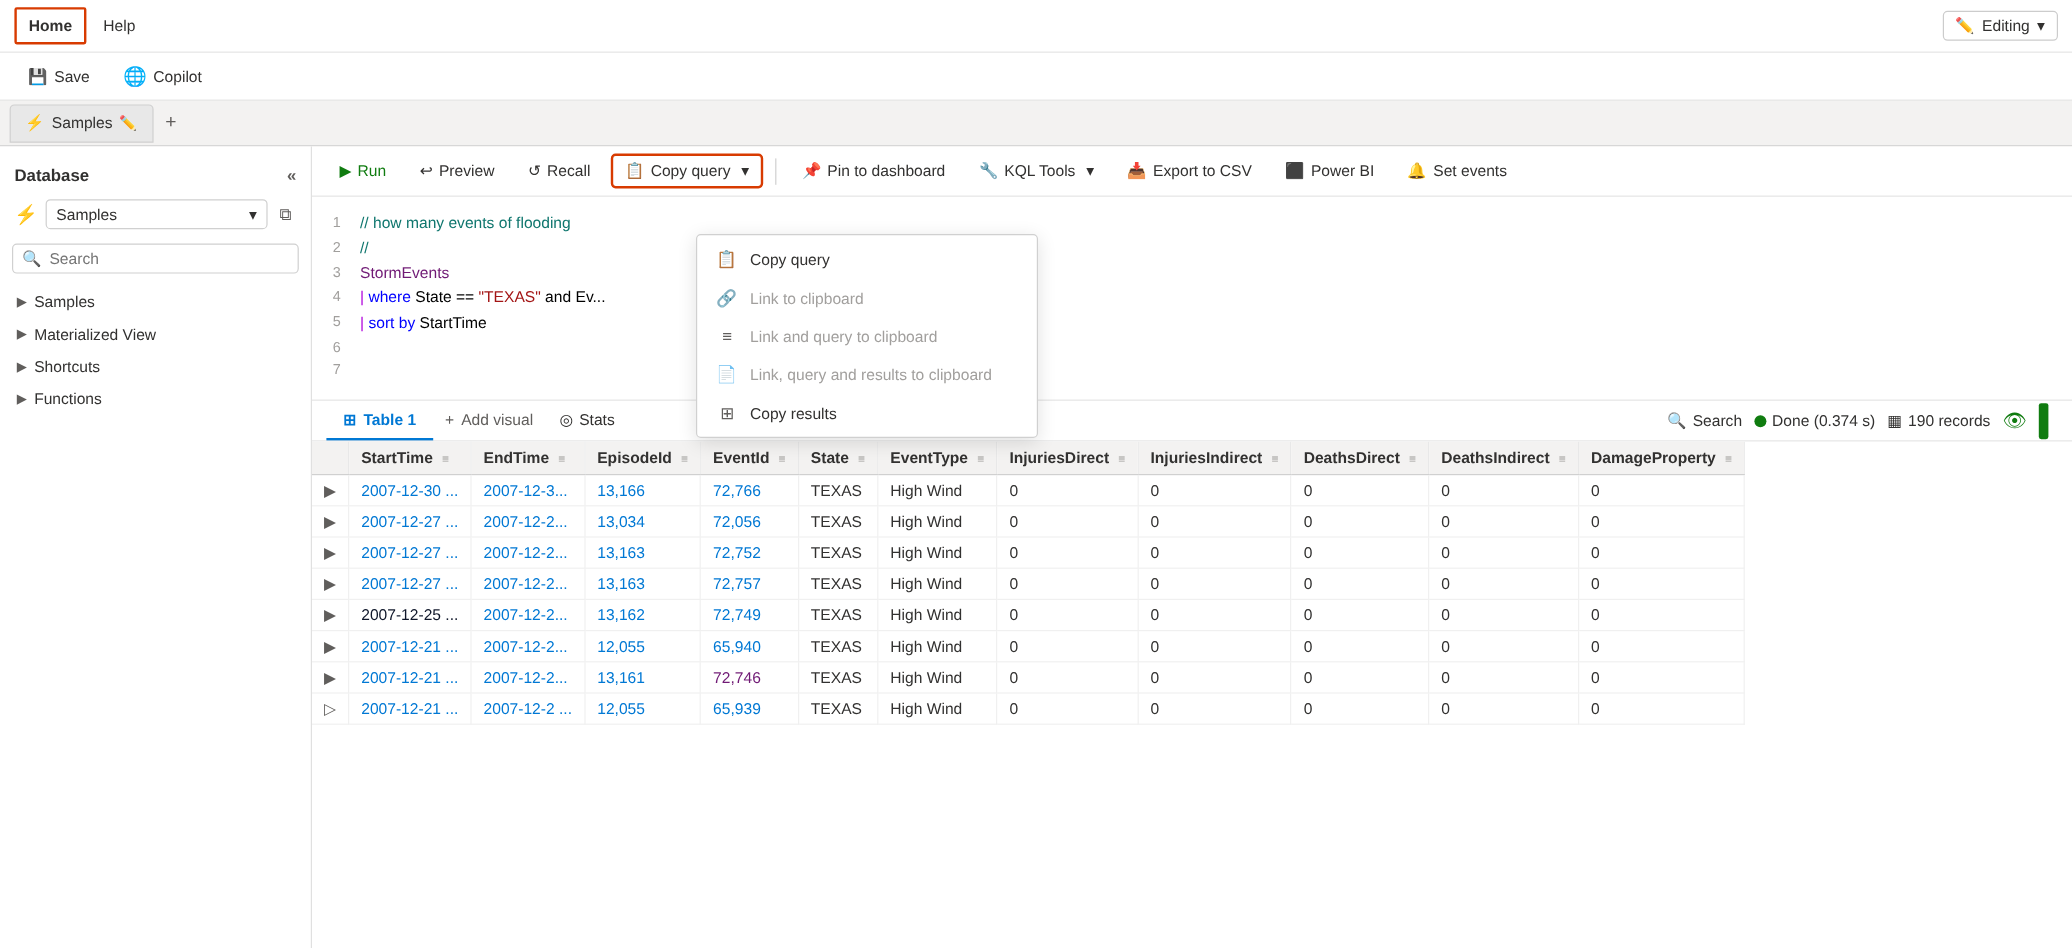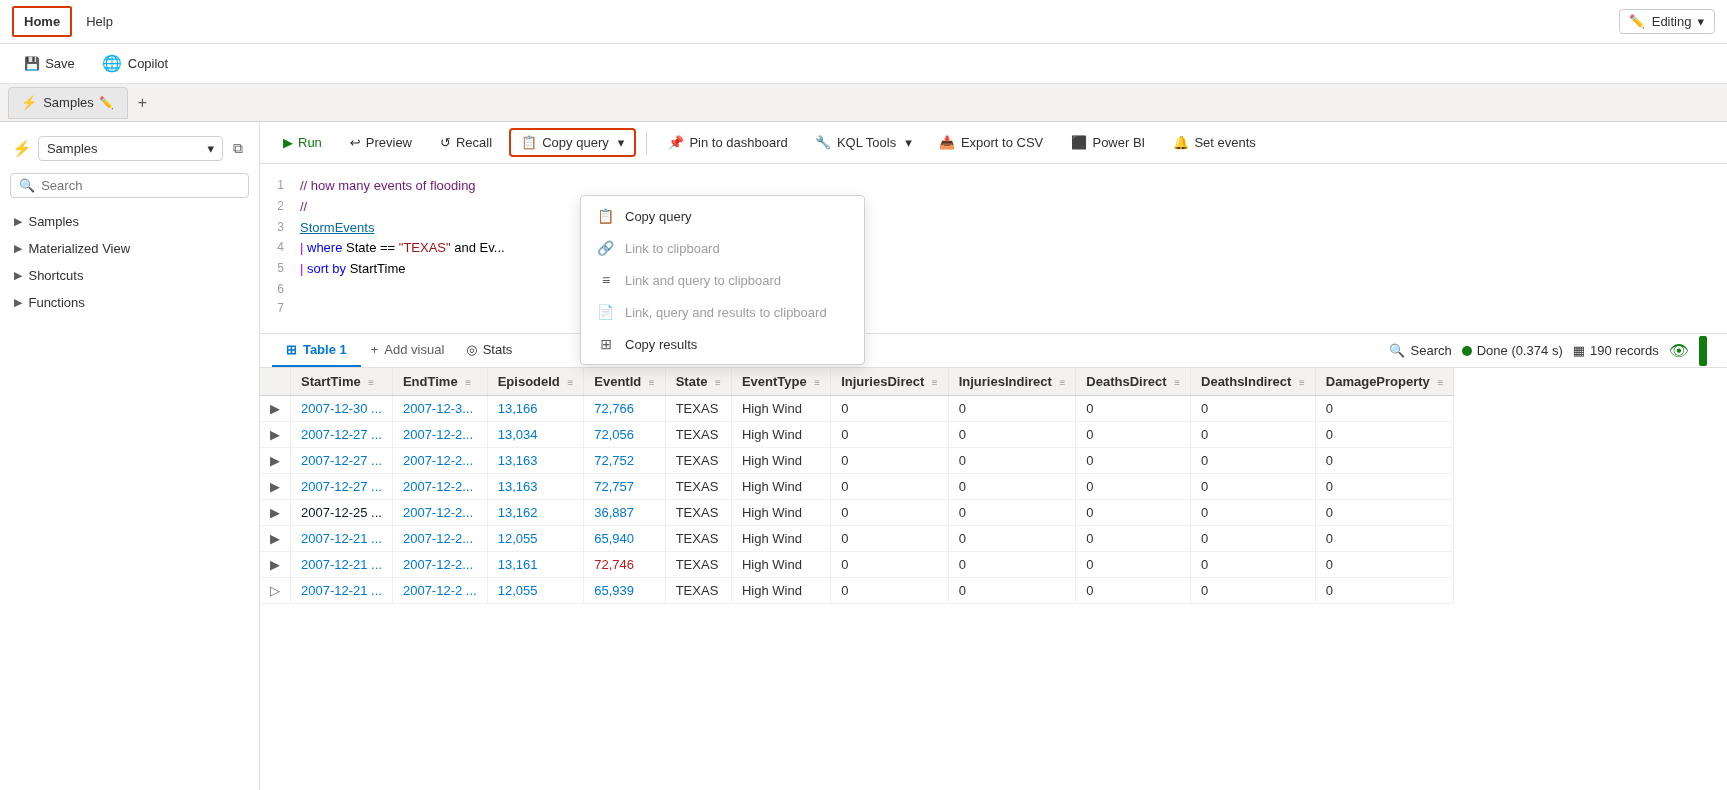--- a/index.html
+++ b/index.html
@@ -103,22 +103,22 @@
     .toolbar-divider { width: 1px; height: 22px; background: #d0d0d0; margin: 0 4px; }
 
     
     .code-editor {
       background: #fff; padding: 12px 0; font-family: 'Consolas', 'Courier New', monospace;
       font-size: 13px; border-bottom: 1px solid #e0e0e0; min-height: 170px; overflow: hidden;
     }
     .code-line { display: flex; align-items: flex-start; line-height: 1.6; }
     .line-num { width: 40px; text-align: right; padding-right: 16px; color: #a19f9d; user-select: none; font-size: 12px; }
     .code-text { color: #000; white-space: pre; }
-    .code-comment { color: #701a75; }
-    .code-keyword { color: #0369a1; text-decoration: underline; }
+    .code-comment { color: #0f766e; }
+    .code-keyword { color: #701a75; }
     .code-string { color: #a31515; }
     .code-pipe { color: #af00db; }
 
     
     .results-tabs {
       display: flex; align-items: center; background: #fff;
       border-bottom: 1px solid #e0e0e0; padding: 0 12px;
     }
     .result-tab {
       display: flex; align-items: center; gap: 6px; padding: 8px 14px;
@@ -196,20 +196,26 @@
     <span style="color:#107c10;">⚡</span>
     <span>Samples</span>
     <span style="color:#605e5c; font-size:12px;">✏️</span>
   </div>
   <div class="tab-add">+</div>
 </div>
 
 <div class="main-layout">
 
   <div class="sidebar">
+    <div class="sidebar-header">
+      <span style="font-size:14px; font-weight:600;">Database</span>
+      <div class="sidebar-header-right">
+        <span style="cursor:pointer; color:#605e5c; font-size:14px;">«</span>
+      </div>
+    </div>
     <div class="db-selector">
       <span style="color:#107c10; font-size:16px;">⚡</span>
       <div class="db-selector-btn">
         <span>Samples</span>
         <span style="margin-left:auto;">▾</span>
       </div>
       <span style="cursor:pointer; color:#605e5c; font-size:14px; padding:4px;">⧉</span>
     </div>
     <div class="search-box">
       <span style="color:#605e5c; margin-right:6px;">🔍</span>
@@ -416,21 +422,21 @@
               <td>0</td>
               <td>0</td>
               <td>0</td>
               <td>0</td>
             </tr>
             <tr>
               <td style="text-align: center; color: rgb(96, 94, 92); cursor: pointer;">▶</td>
               <td style="color: #0f172a;">2007-12-25 ...</td>
               <td style="color: rgb(0, 120, 212);">2007-12-2...</td>
               <td style="color: rgb(0, 120, 212);">13,162</td>
-              <td style="color: rgb(0, 120, 212);">36,887</td>
+              <td style="color: rgb(0, 120, 212);">72,749</td>
               <td>TEXAS</td>
               <td>High Wind</td>
               <td>0</td>
               <td>0</td>
               <td>0</td>
               <td>0</td>
               <td>0</td>
             </tr>
             <tr>
               <td style="text-align: center; color: rgb(96, 94, 92); cursor: pointer;">▶</td>
@@ -444,21 +450,21 @@
               <td>0</td>
               <td>0</td>
               <td>0</td>
               <td>0</td>
             </tr>
             <tr>
               <td style="text-align: center; color: rgb(96, 94, 92); cursor: pointer;">▶</td>
               <td style="color: rgb(0, 120, 212);">2007-12-21 ...</td>
               <td style="color: rgb(0, 120, 212);">2007-12-2...</td>
               <td style="color: rgb(0, 120, 212);">13,161</td>
-              <td style="color: #b91c1c;">72,746</td>
+              <td style="color: #701a75;">72,746</td>
               <td>TEXAS</td>
               <td>High Wind</td>
               <td>0</td>
               <td>0</td>
               <td>0</td>
               <td>0</td>
               <td>0</td>
             </tr>
             <tr>
               <td style="text-align: center; color: rgb(96, 94, 92); cursor: pointer;">▷</td>

